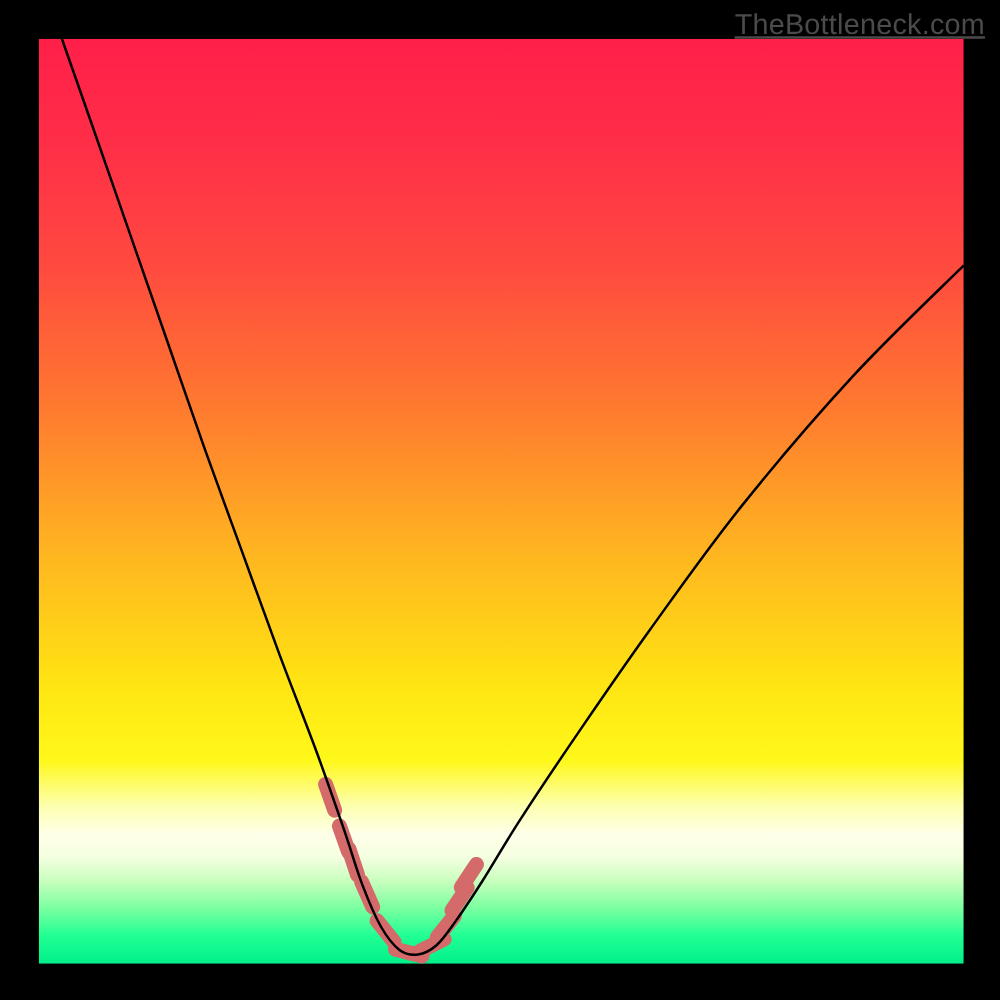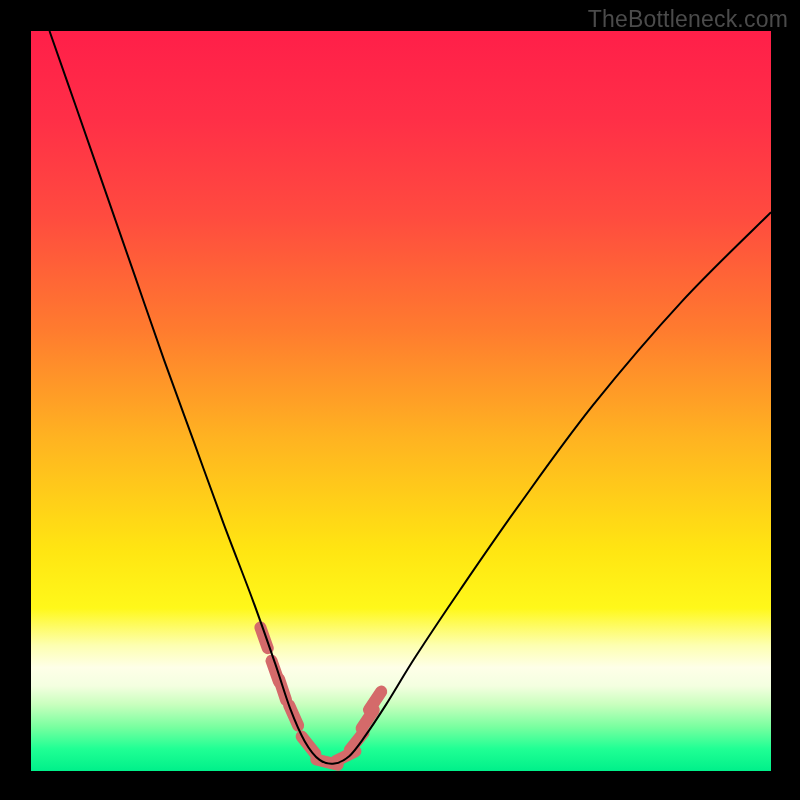--- a/index.html
+++ b/index.html
@@ -25,20 +25,21 @@
     height: 740px;
   }
   .watermark {
     position: absolute;
     top: 6px;
     right: 12px;
     color: #4b4b4b;
     font-size: 23px;
     letter-spacing: 0.2px;
     font-weight: 500;
+    text-decoration: underline;
   }
   svg.overlay {
     position: absolute;
     left: 0;
     top: 0;
     width: 800px;
     height: 800px;
     pointer-events: none;
   }
 </style>

